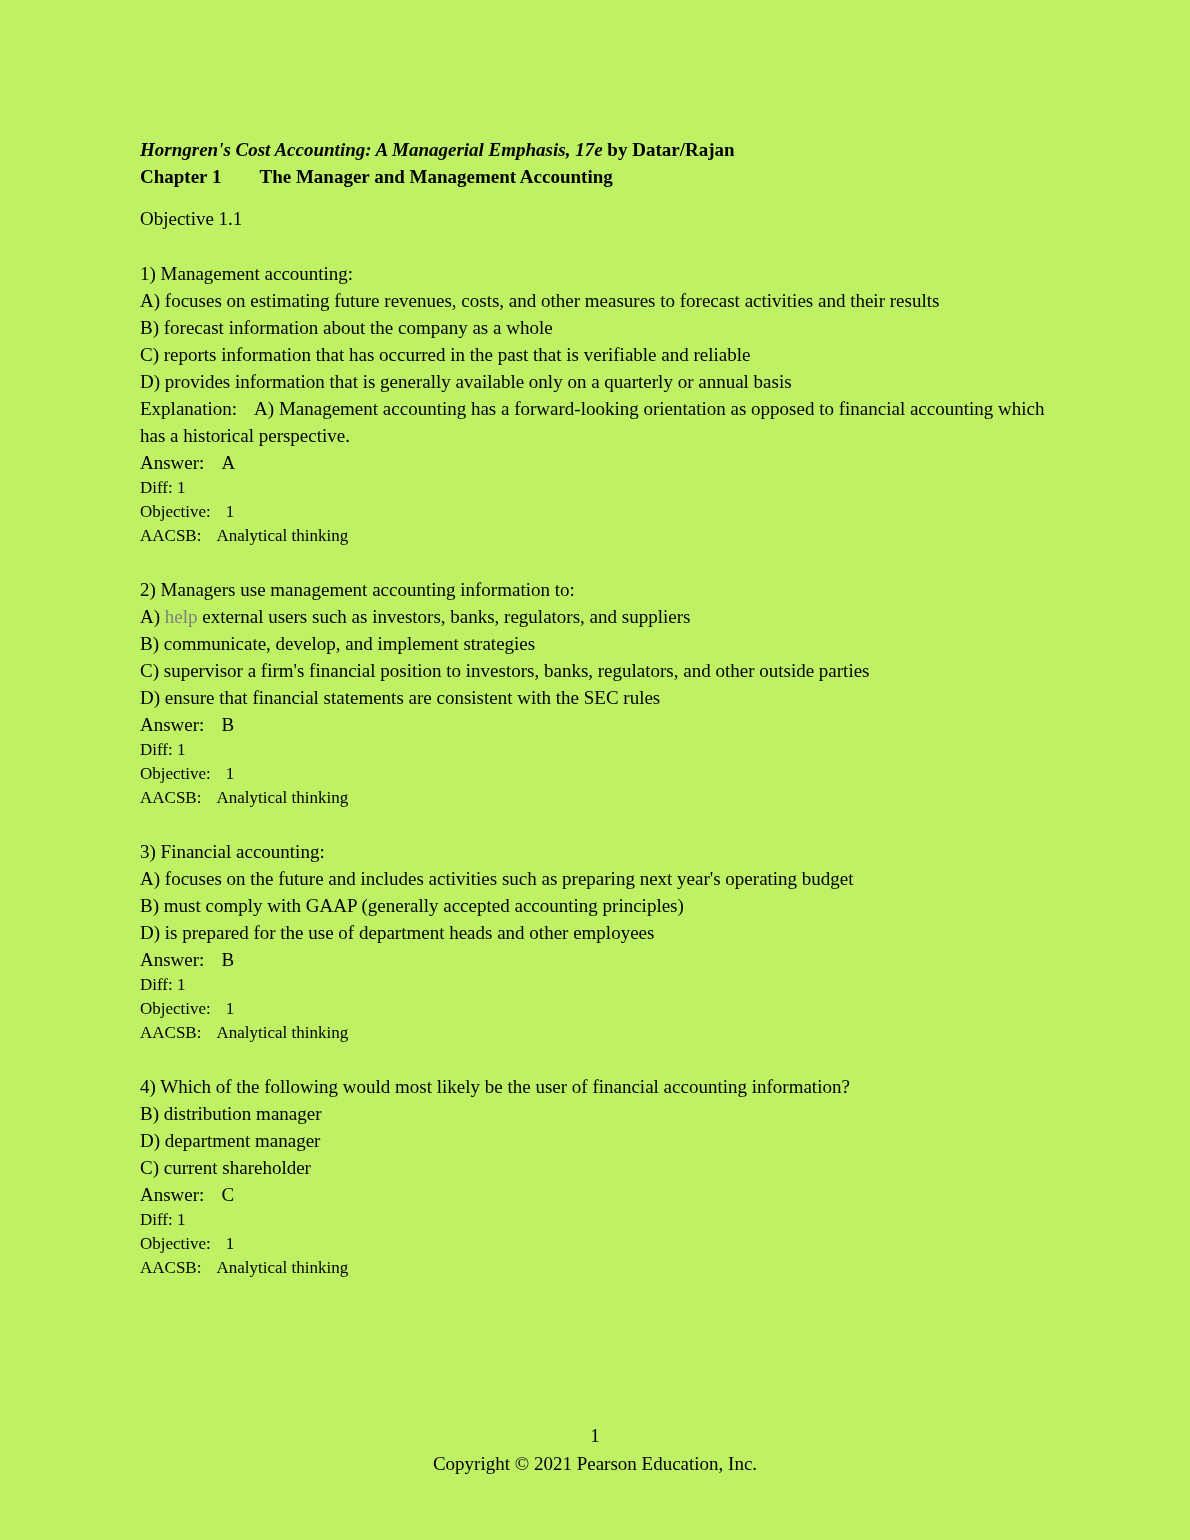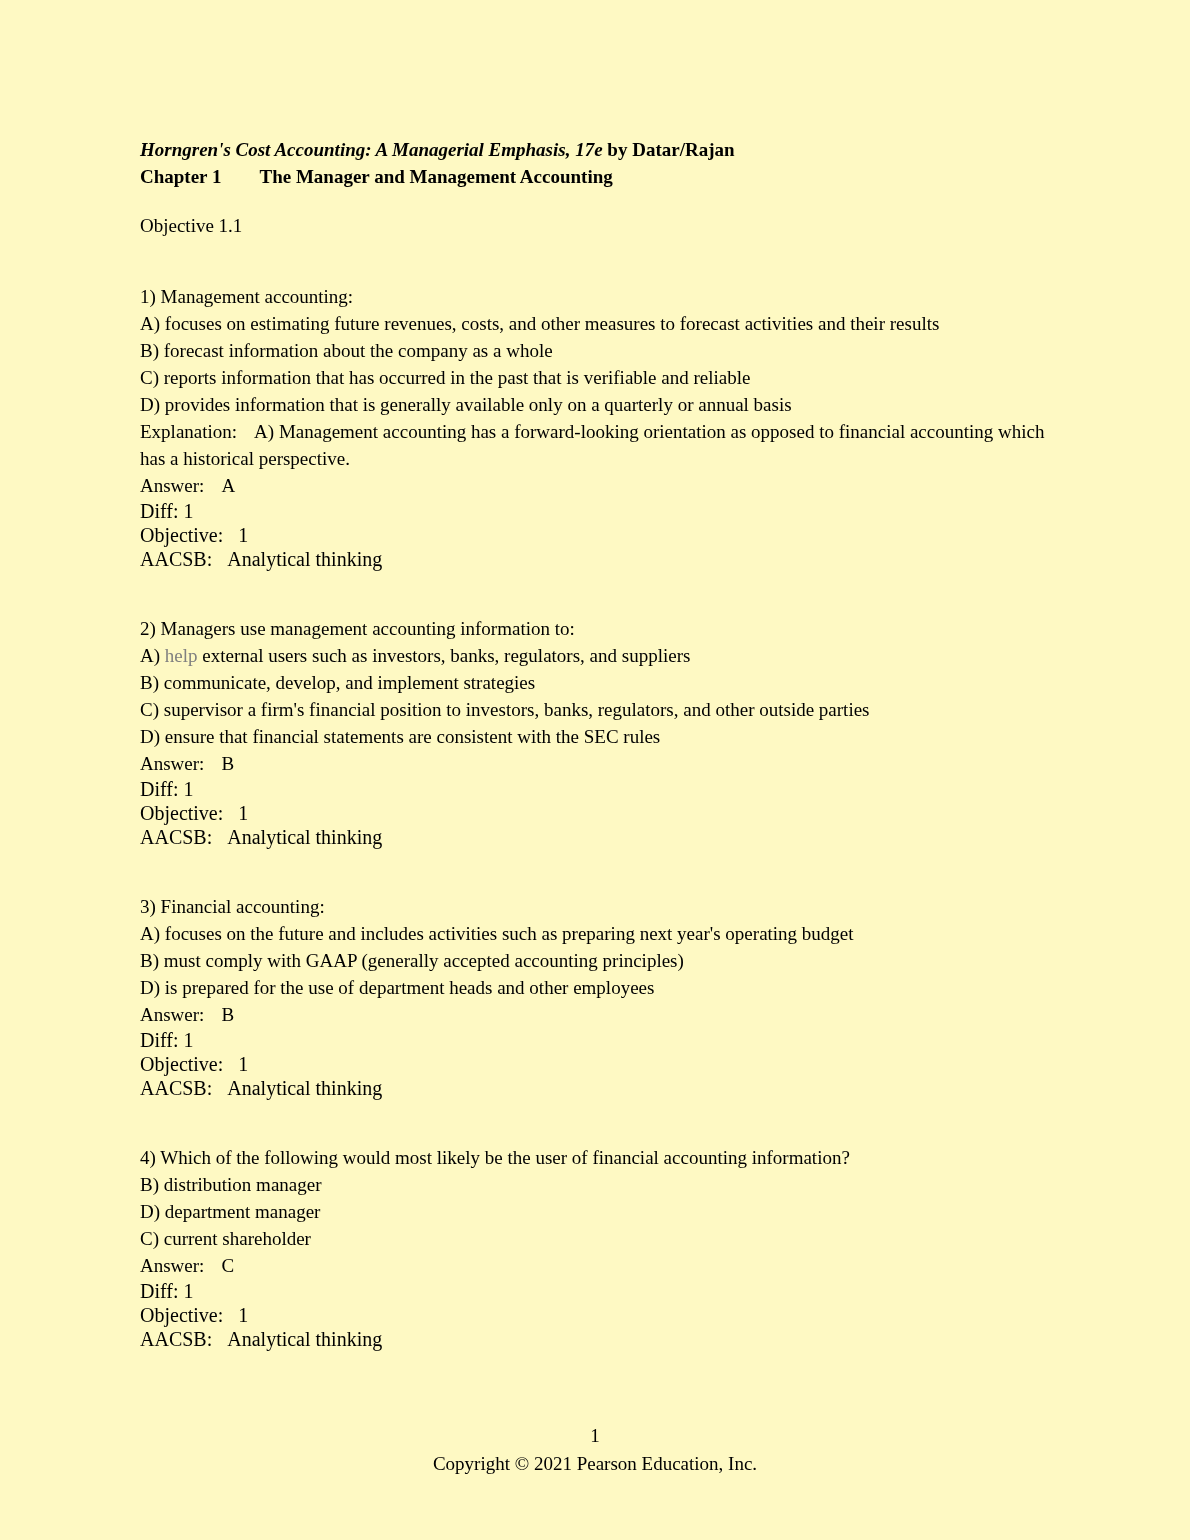--- a/index.html
+++ b/index.html
@@ -4,21 +4,21 @@
 <style>
   html, body {
     margin: 0;
     padding: 0;
     background: #ffffff;
   }
   .page {
     position: relative;
     width: 1190px;
     height: 1540px;
-    background: #fef9c3;
+    background: #bef264;
     box-sizing: border-box;
     padding: 136px 138px 0 140px;
     font-family: "Liberation Serif", "DejaVu Serif", serif;
     font-size: 19px;
     line-height: 27px;
     color: #000000;
     overflow: hidden;
   }
   .book-title {
     font-weight: bold;
@@ -27,37 +27,37 @@
     font-style: italic;
   }
   .chapter-line {
     font-weight: bold;
   }
   .chapter-tab {
     display: inline-block;
     width: 38px;
   }
   .objective-heading {
-    margin-top: 22px;
+    margin-top: 15px;
   }
   .question {
-    margin-top: 44px;
+    margin-top: 28px;
   }
   .qline {
     
   }
   .gap {
     display: inline-block;
     width: 17px;
   }
   .muted {
     color: #808080;
   }
   .meta {
-    font-size: 20px;
+    font-size: 17px;
     line-height: 24px;
   }
   .meta .gap {
     width: 15px;
   }
   .footer {
     position: absolute;
     left: 0;
     right: 0;
     bottom: 62px;

